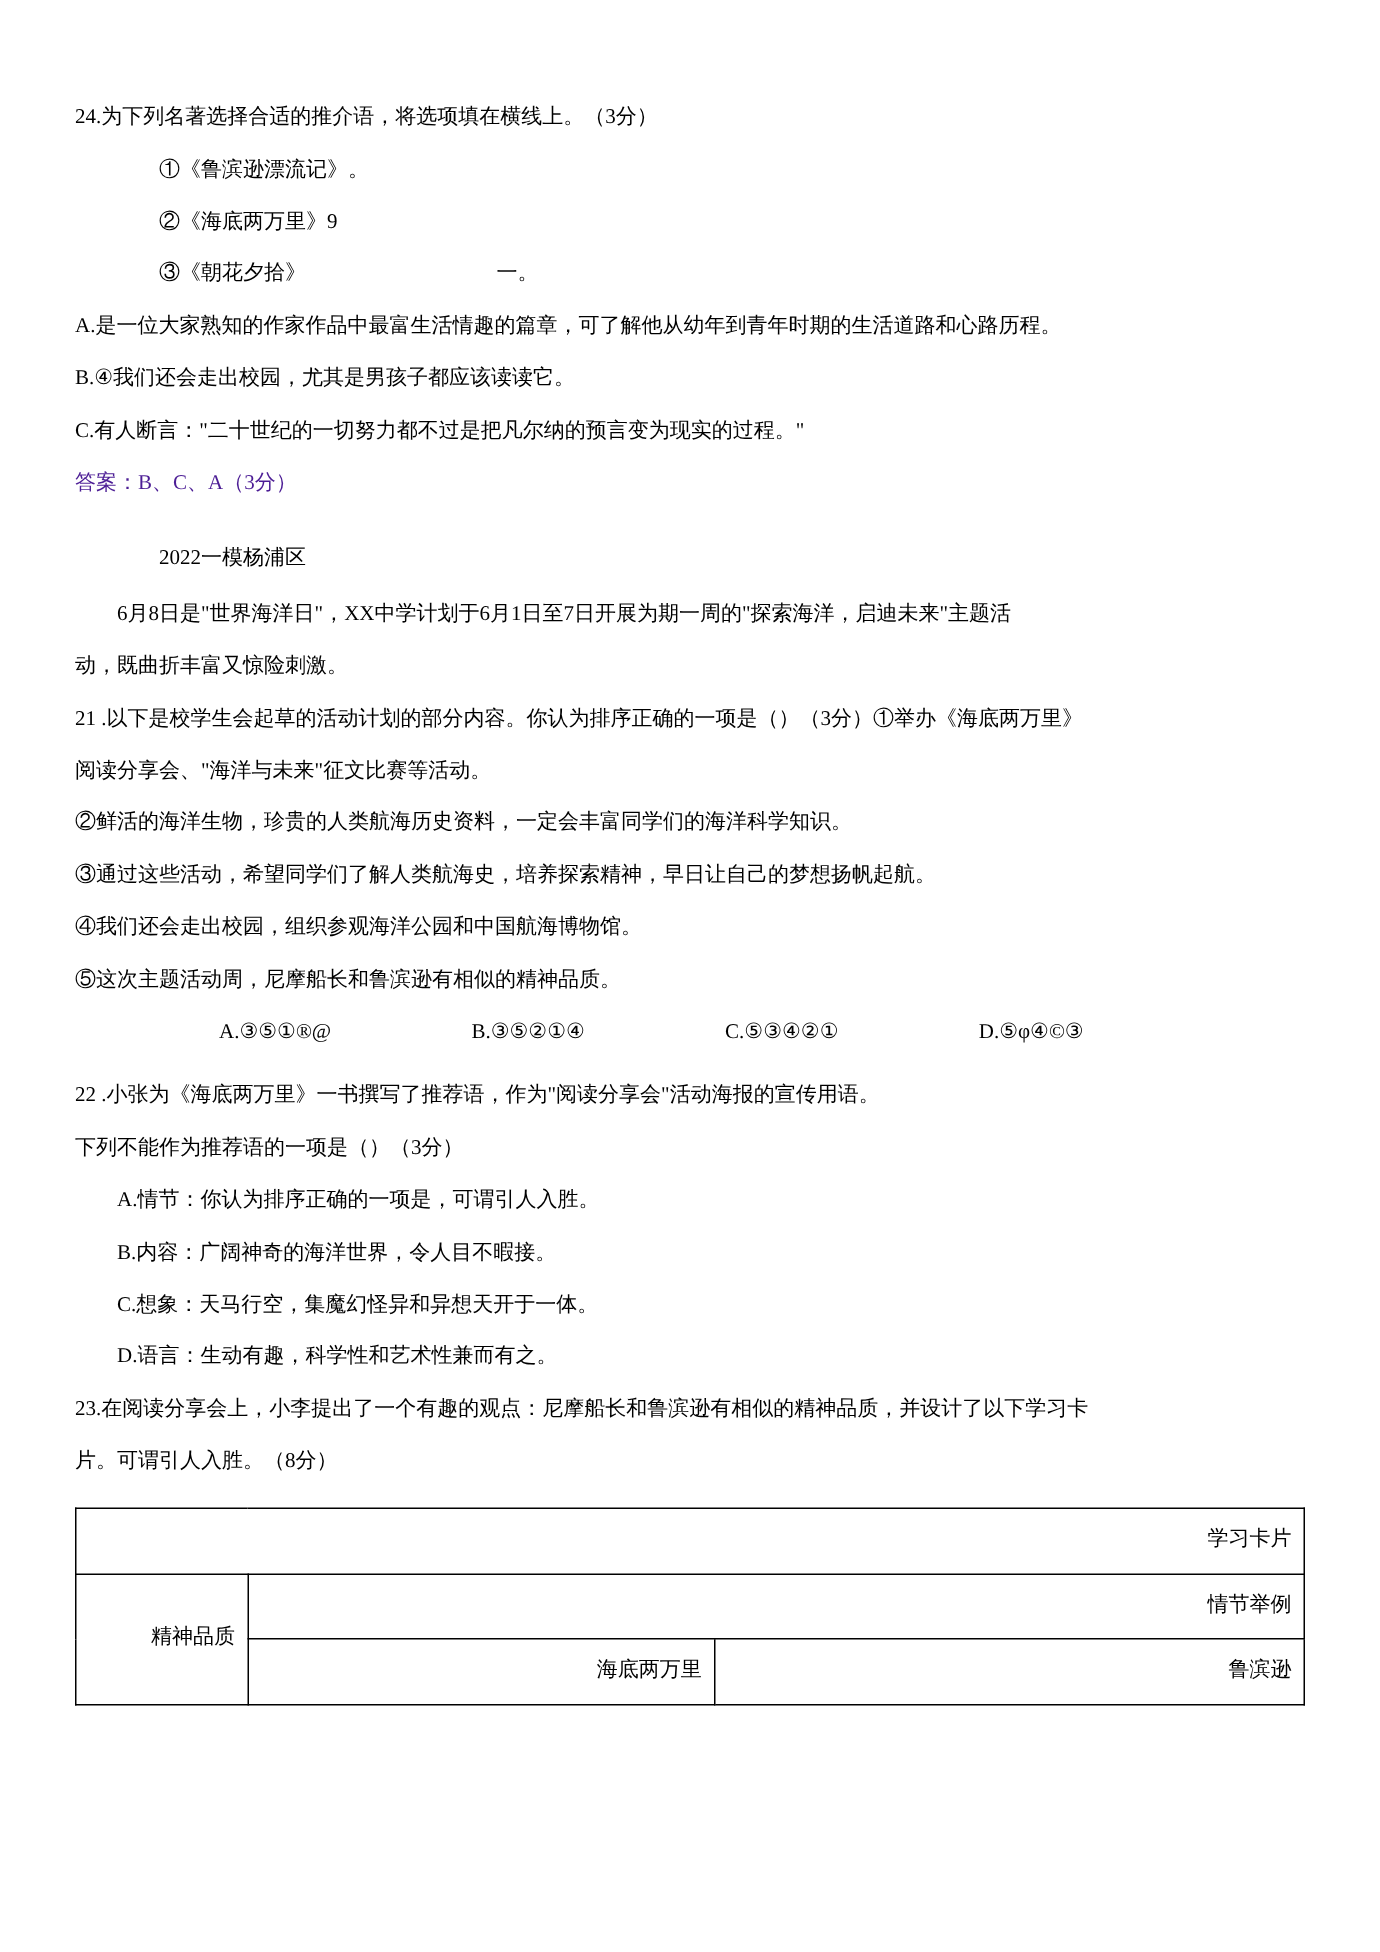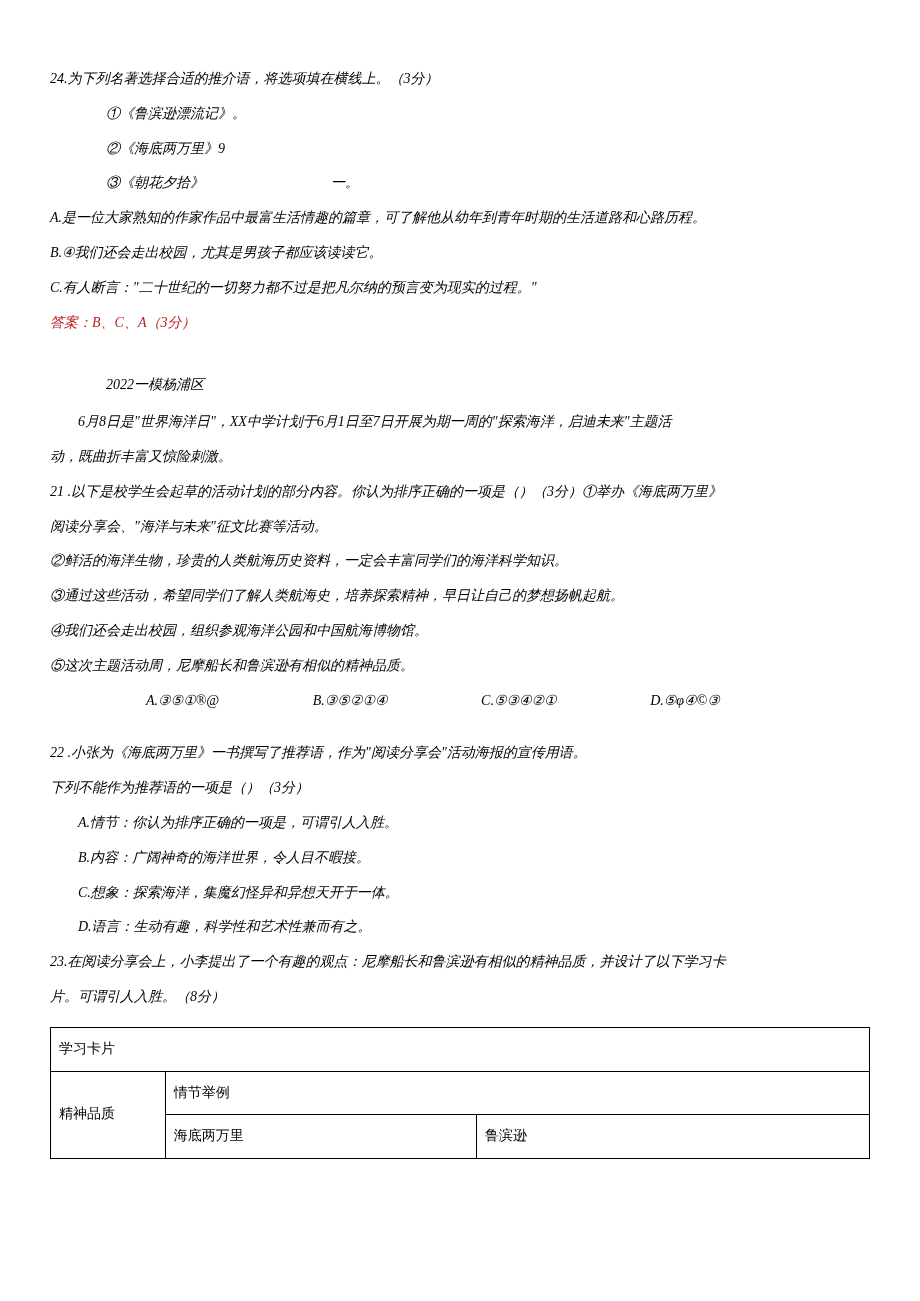--- a/index.html
+++ b/index.html
@@ -7,55 +7,54 @@
       font-size: 14px;
       line-height: 2.2;
       color: #000;
       background: #fff;
       max-width: 820px;
       margin: 0 auto;
       padding: 60px 50px;
     }
     .para {
       margin: 4px 0;
-      font-style: italic;
     }
     .indent2 {
       padding-left: 4em;
     }
     .indent3 {
       padding-left: 2em;
     }
     .section-title {
       padding-left: 4em;
-      margin-top: 32px;
+      margin-top: 20px;
       margin-bottom: 6px;
     }
     .answer {
-      color: #b91c1c;
+      color: #4c1d95;
     }
     .options-line {
       padding-left: 4em;
     }
     .opt {
       display: inline-block;
       margin-right: 50px;
       margin-left: 40px;
     }
     .spaced {
-      margin-top: 22px;
+      margin-top: 12px;
     }
     table {
       border-collapse: collapse;
       width: 100%;
       margin-top: 14px;
     }
     table td, table th {
       border: 1px solid #000;
-      text-align: left;
+      text-align: right;
       padding: 6px 8px;
       font-weight: normal;
       font-size: 14px;
     }
     .wide-gap {
       display: inline-block;
       width: 120px;
     }
   </style>
 </head>
@@ -90,21 +89,21 @@
   <span class="opt">A.③⑤①®@</span>
   <span class="opt">B.③⑤②①④</span>
   <span class="opt">C.⑤③④②①</span>
   <span class="opt">D.⑤φ④©③</span>
 </div>
 
 <div class="para spaced">22 .小张为《海底两万里》一书撰写了推荐语，作为"阅读分享会"活动海报的宣传用语。</div>
 <div class="para">下列不能作为推荐语的一项是（）（3分）</div>
 <div class="para indent3">A.情节：你认为排序正确的一项是，可谓引人入胜。</div>
 <div class="para indent3">B.内容：广阔神奇的海洋世界，令人目不暇接。</div>
-<div class="para indent3">C.想象：探索海洋，集魔幻怪异和异想天开于一体。</div>
+<div class="para indent3">C.想象：天马行空，集魔幻怪异和异想天开于一体。</div>
 <div class="para indent3">D.语言：生动有趣，科学性和艺术性兼而有之。</div>
 
 <div class="para">23.在阅读分享会上，小李提出了一个有趣的观点：尼摩船长和鲁滨逊有相似的精神品质，并设计了以下学习卡</div>
 <div class="para">片。可谓引人入胜。（8分）</div>
 
 <table>
   <tbody>
       <tr>
     <td colspan="3">学习卡片</td>
   </tr>

